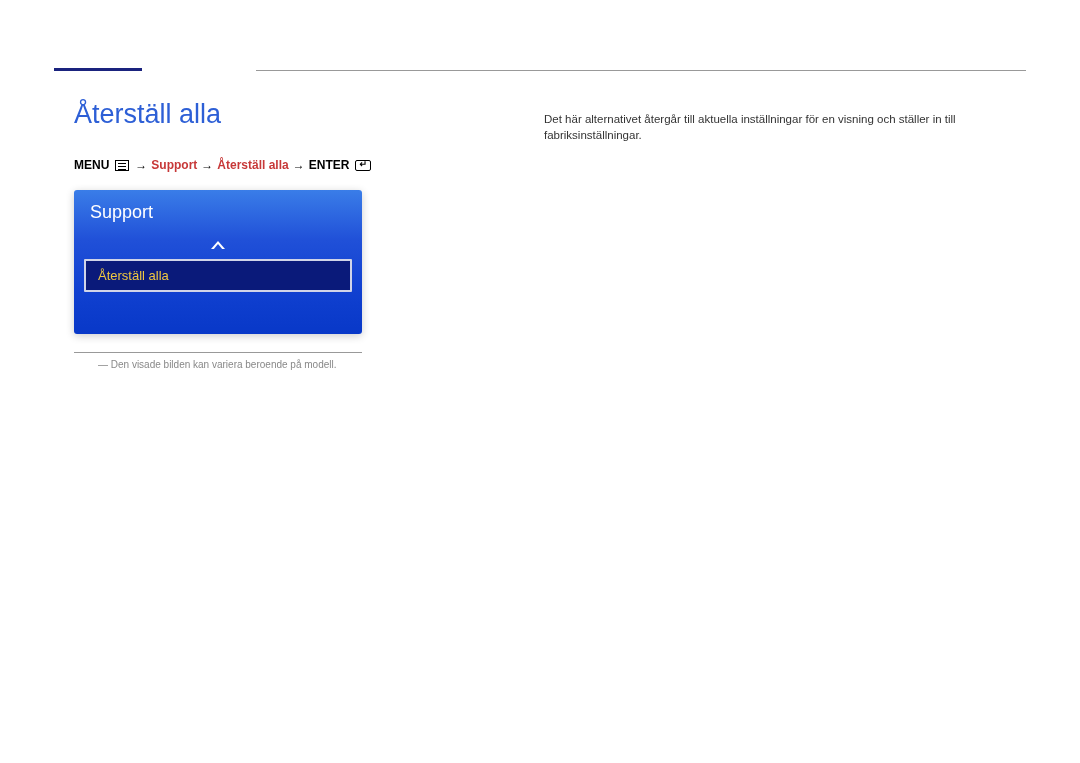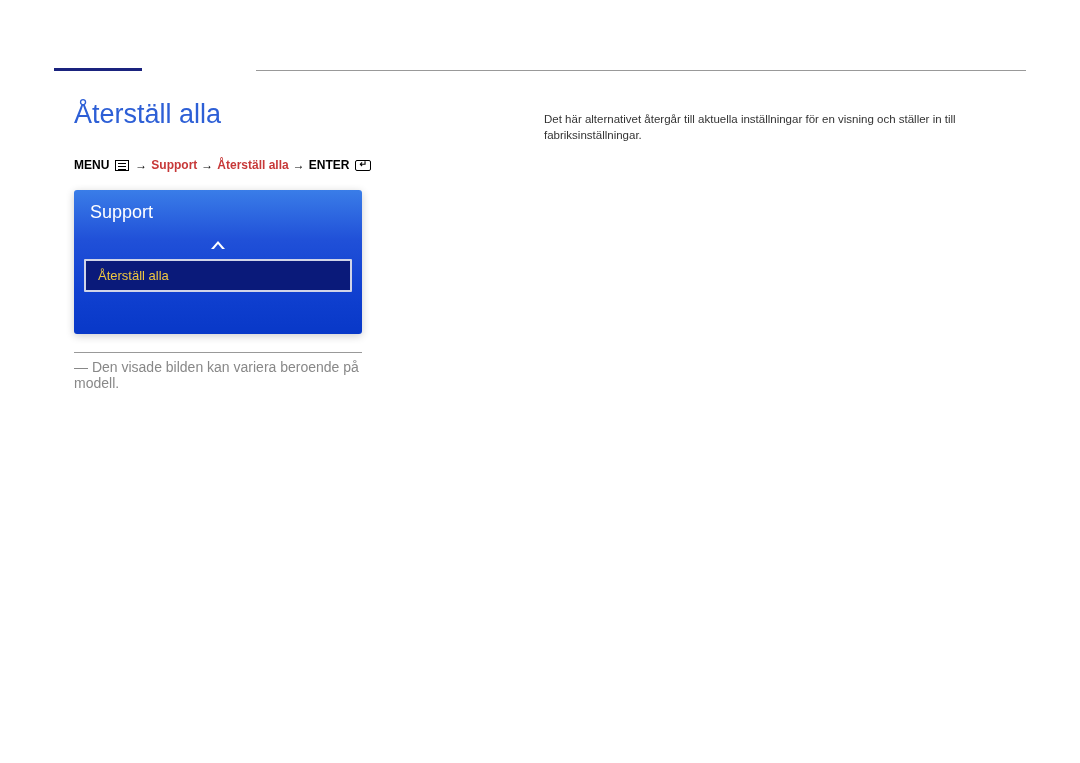--- a/index.html
+++ b/index.html
@@ -160,23 +160,24 @@
     .panel-bottom {
       height: 32px;
     }
     .footnote-divider {
       border-top: 1px solid #999;
       width: 288px;
       margin-top: 18px;
       margin-bottom: 6px;
     }
     .footnote {
-      font-size: 14px;
+      font-size: 10px;
       color: #888;
       width: 288px;
+      margin-left: 24px;
     }
     .description-text {
       font-size: 11.5px;
       color: #333;
       line-height: 1.4;
     }
   </style>
 </head>
 <body>
 

